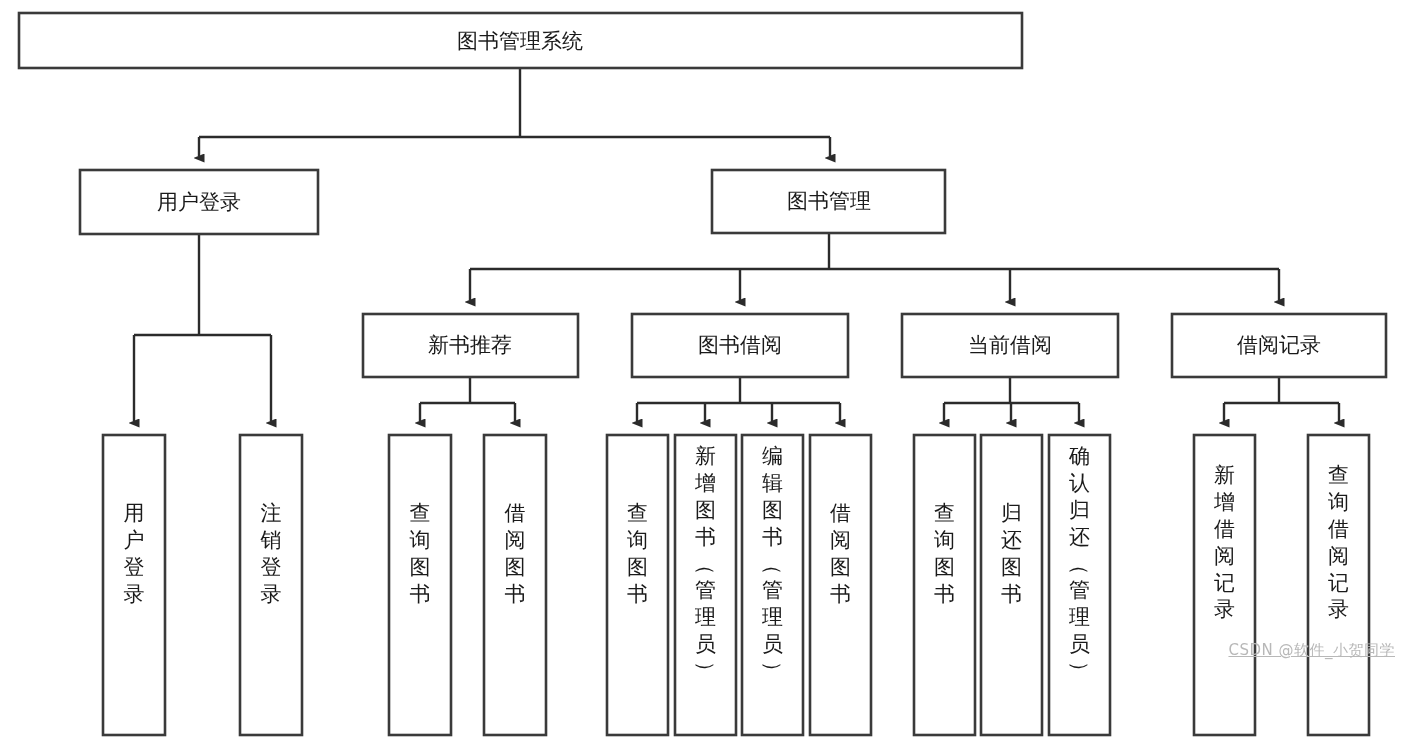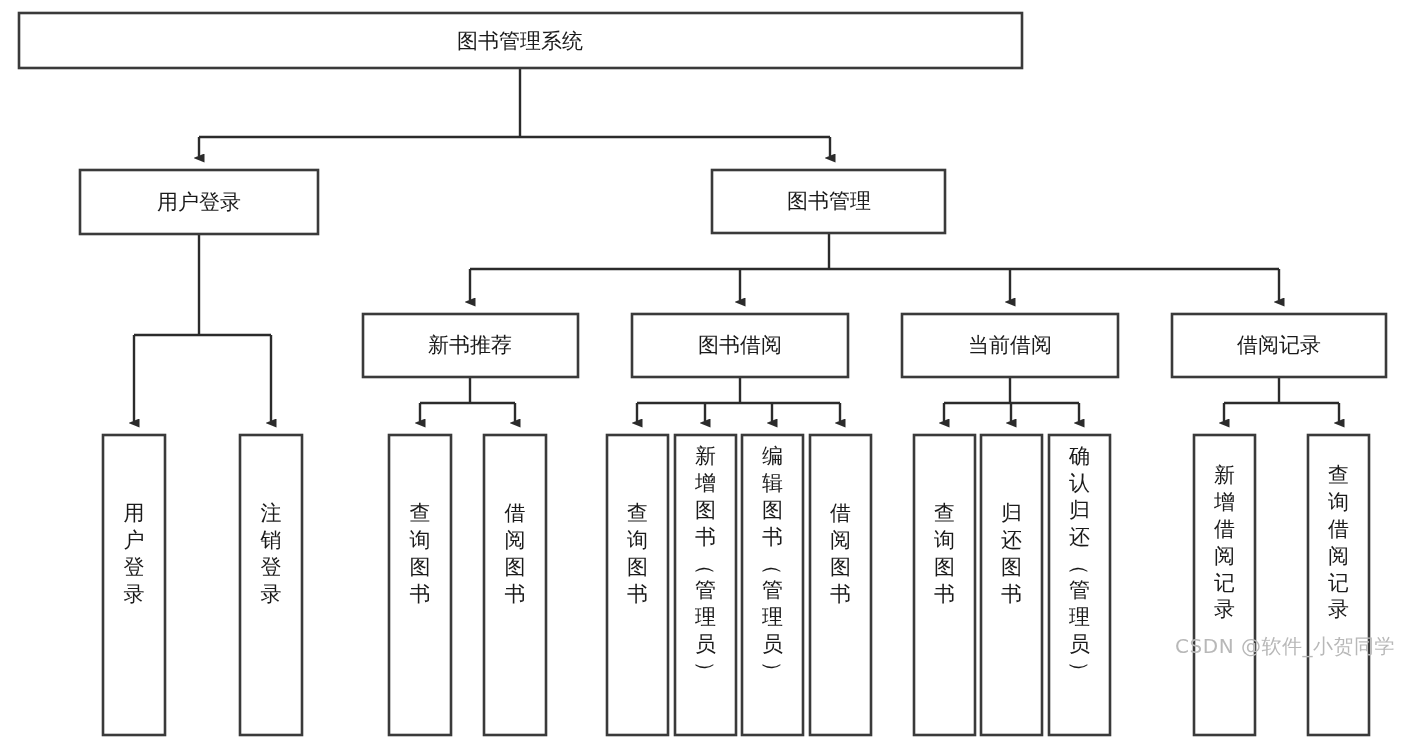--- a/index.html
+++ b/index.html
@@ -41,24 +41,25 @@
   .edge-line {
     stroke: #2b2b2b;
     stroke-width: 2.4;
     fill: none;
   }
   .watermark {
     position: absolute;
     right: 10px;
     bottom: 6px;
     font-family: "DejaVu Sans", "Liberation Sans", sans-serif;
-    font-size: 20px;
+    font-size: 15px;
     color: #b8b8b8;
     letter-spacing: 0.5px;
     white-space: nowrap;
+    text-decoration: underline;
   }
   .vlabel-wrap {
     position: absolute;
     display: flex;
     flex-direction: column;
     align-items: center;
     justify-content: flex-start;
     pointer-events: none;
   }
   .vlabel-char {

